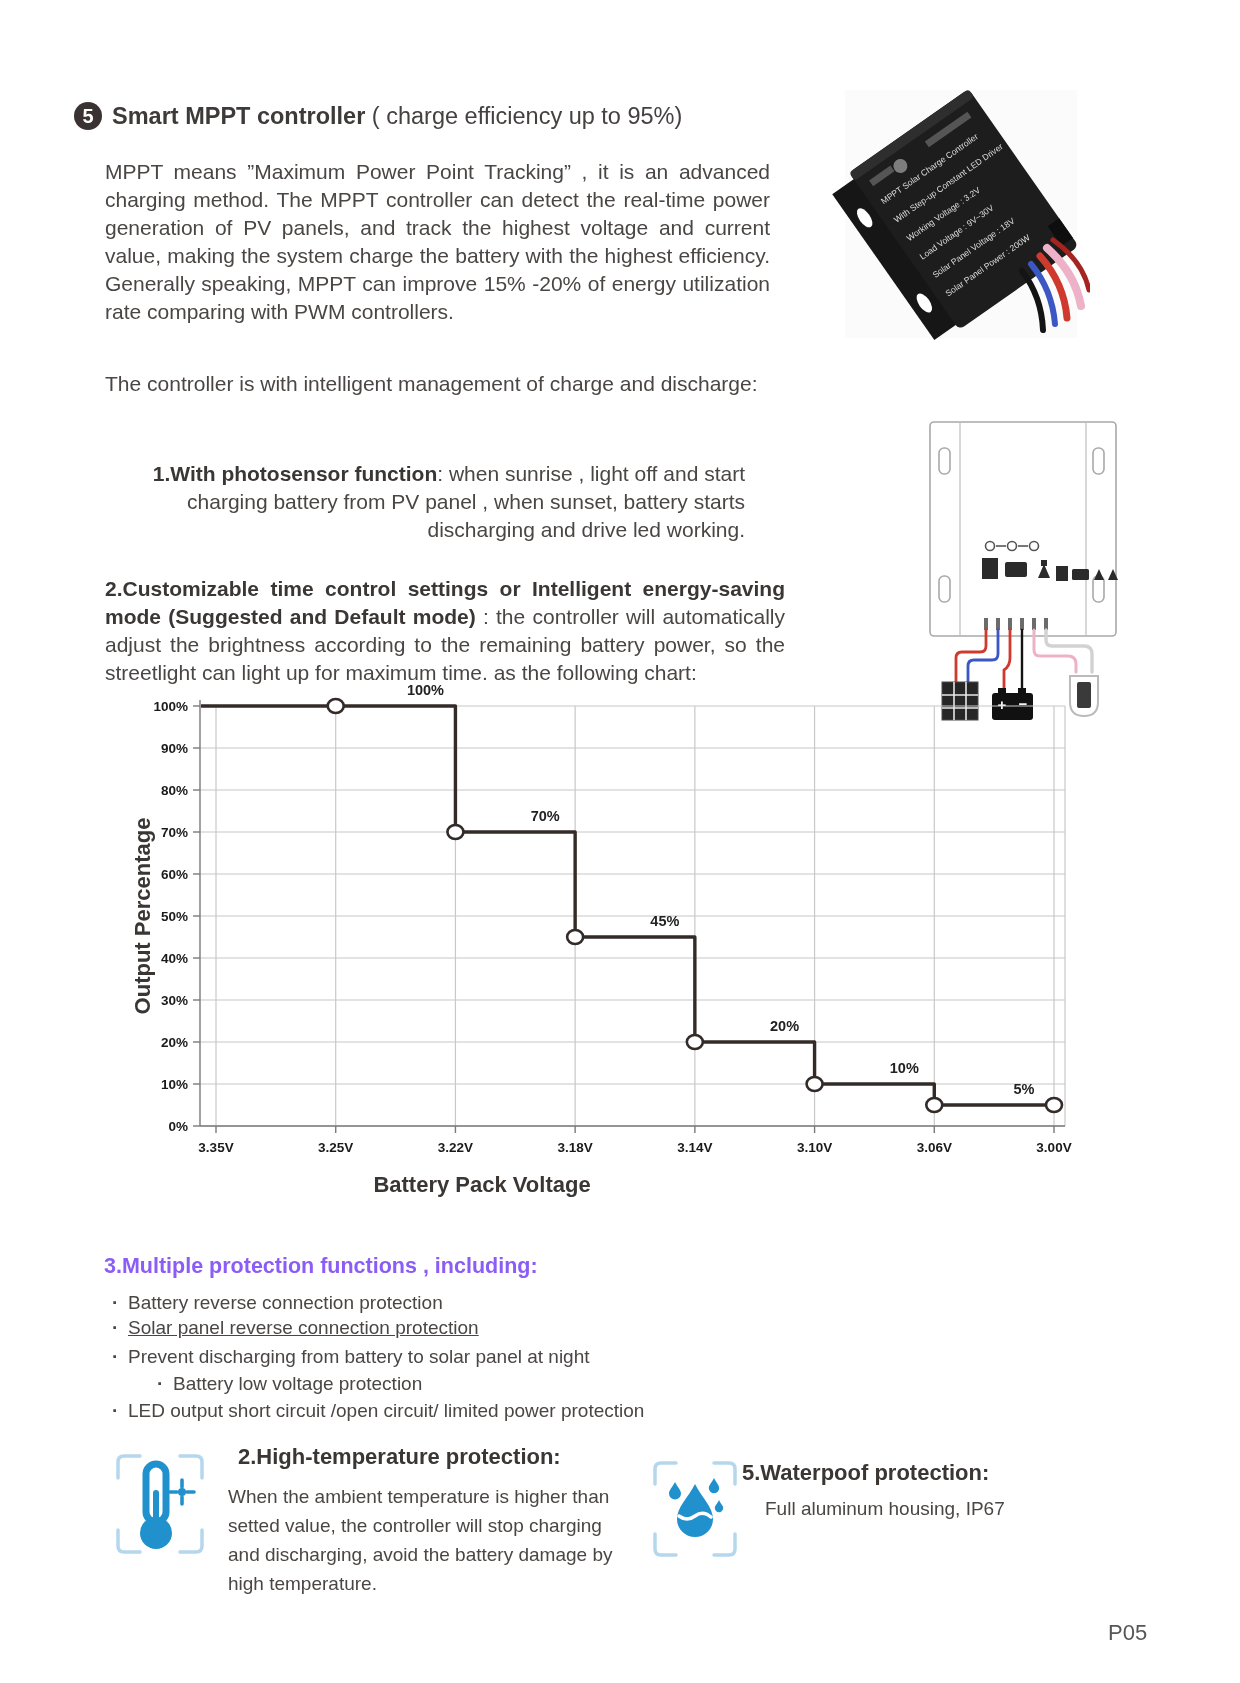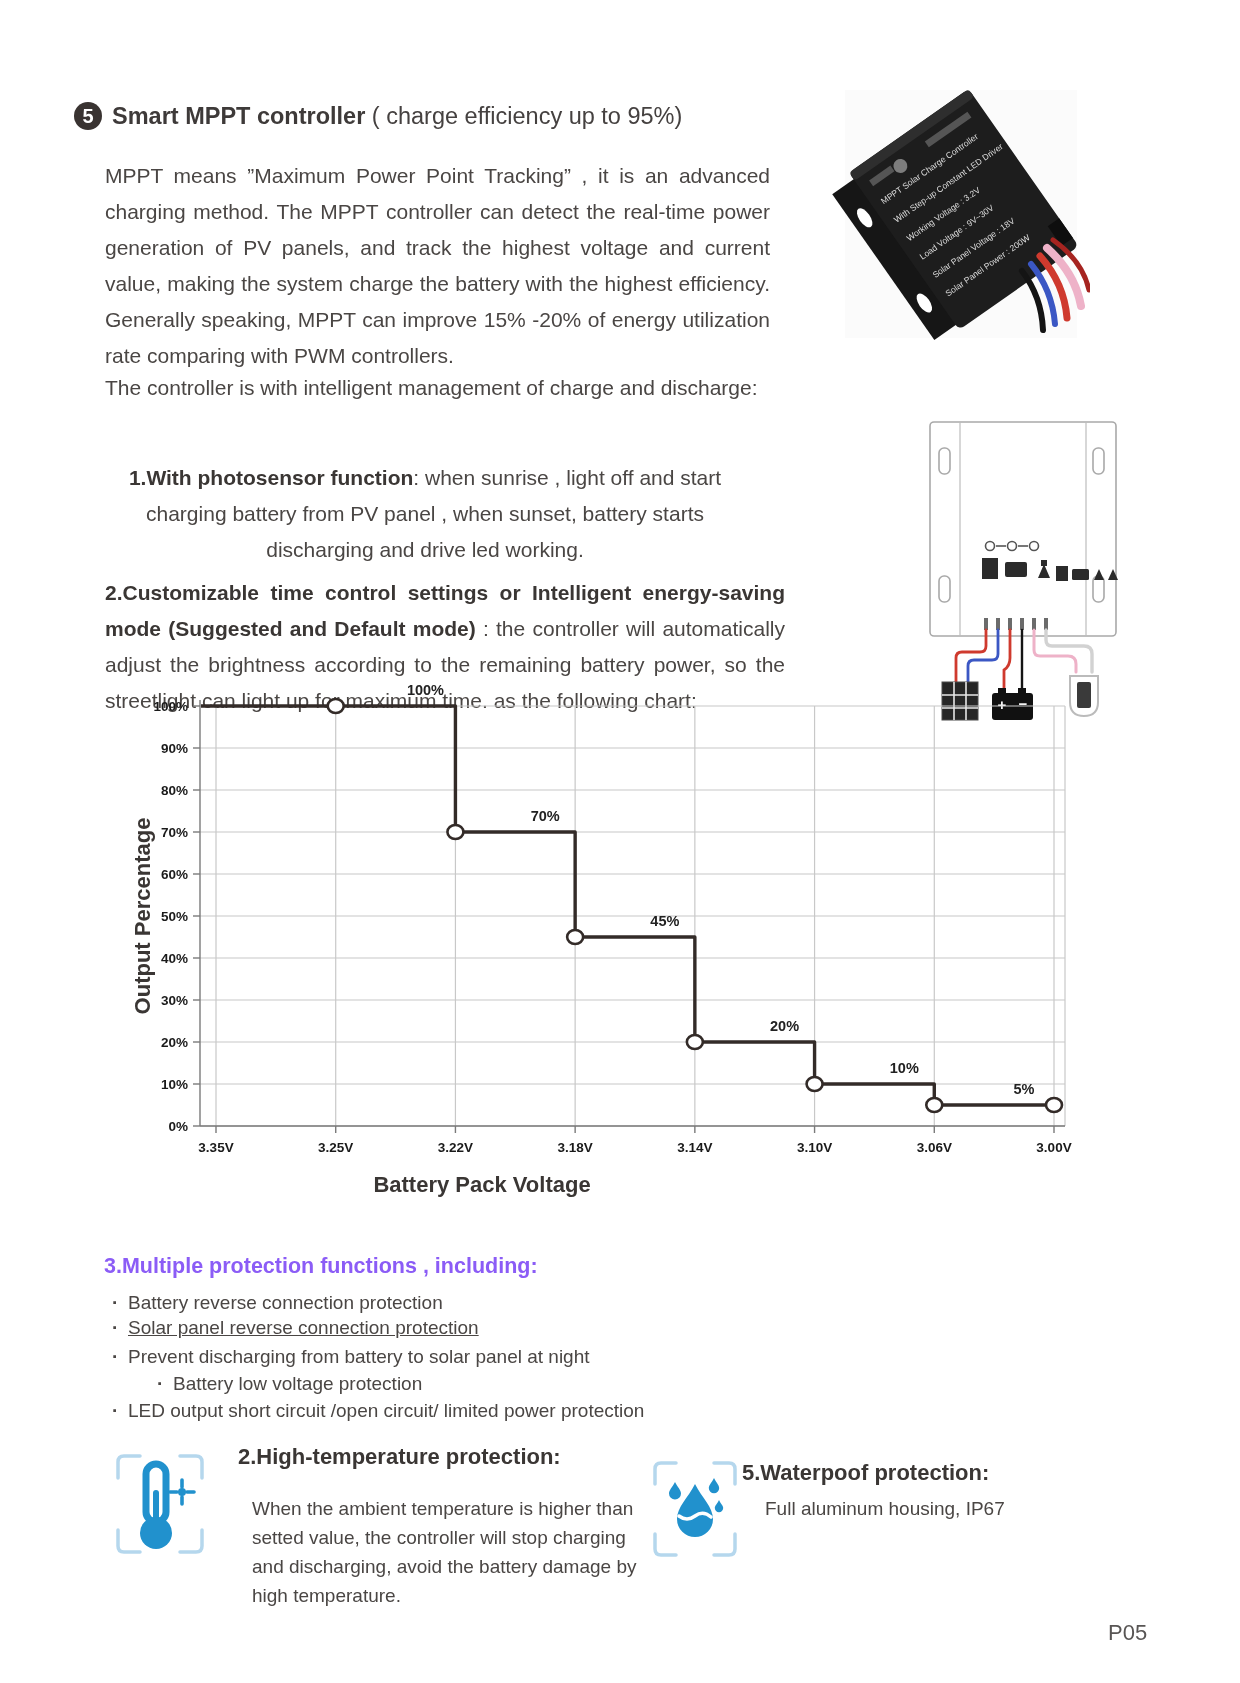--- a/index.html
+++ b/index.html
@@ -3,42 +3,42 @@
 <meta charset="utf-8">
 <style>
   html,body{margin:0;padding:0;background:#e8e8e8;}
   .page{position:relative;width:1240px;height:1683px;background:#ffffff;overflow:hidden;
         font-family:"Liberation Sans","DejaVu Sans",sans-serif;color:#454140;margin:0 auto;}
   .abs{position:absolute;}
   .badge{position:absolute;left:74px;top:102px;width:28px;height:28px;border-radius:50%;
          background:#393331;color:#fff;font-weight:bold;font-size:20px;line-height:28px;text-align:center;}
   .h-title{position:absolute;left:112px;top:103px;font-size:23.5px;font-weight:bold;color:#3e3a39;white-space:nowrap;}
   .h-title .sub{font-weight:normal;color:#454140;}
-  .para{position:absolute;text-align:justify;font-size:21px;line-height:36px;color:#4a4644;margin:0;}
+  .para{position:absolute;text-align:justify;font-size:21px;line-height:28px;color:#4a4644;margin:0;}
   .lead{font-weight:bold;color:#3a3634;}
   .s3-head{position:absolute;left:104px;top:1254px;font-size:21.5px;font-weight:bold;color:#8b5cf6;}
   .bullet{position:absolute;left:112px;font-size:19px;color:#4a4644;white-space:nowrap;}
   .bullet .dot{display:inline-block;width:16px;font-weight:bold;color:#4a4644;}
   .card-head{position:absolute;font-size:22px;font-weight:bold;color:#3a3634;white-space:nowrap;}
   .card-body{position:absolute;font-size:19px;line-height:29px;color:#4a4644;}
   .pagenum{position:absolute;left:1108px;top:1620px;font-size:22px;color:#585554;}
   svg text{font-family:"Liberation Sans","DejaVu Sans",sans-serif;}
 </style>
 </head>
 <body>
 
 <div class="page">
 
   <div class="badge">5</div>
   <div class="h-title"><span>Smart MPPT controller</span><span class="sub"> ( charge efficiency up to 95%)</span></div>
 
   <p class="para" style="left:105px;top:158px;width:665px;">MPPT means ”Maximum Power Point Tracking” , it is an advanced charging method.  The MPPT controller can detect the real-time power generation of PV panels, and track the highest voltage and current value, making the system charge the battery with the highest efficiency. Generally speaking, MPPT can improve 15% -20% of energy utilization rate comparing with PWM controllers.</p>
   <p class="para" style="left:105px;top:370px;width:665px;">The controller is with intelligent management of charge and discharge:</p>
 
-  <p class="para" style="left:105px;top:460px;width:640px;text-align:center;"><span class="lead">1.With photosensor function</span><span>: when sunrise , light off and start charging battery from PV panel , when sunset, battery starts discharging and drive led working.</span></p>
+  <p class="para" style="left:105px;top:460px;width:640px;text-align:right;"><span class="lead">1.With photosensor function</span><span>: when sunrise , light off and start charging battery from PV panel , when sunset, battery starts discharging and drive led working.</span></p>
 
   <p class="para" style="left:105px;top:575px;width:680px;"><span class="lead">2.Customizable time control settings or Intelligent energy-saving mode (Suggested and Default mode)</span><span> : the controller will automatically adjust the brightness according to the remaining battery power, so the streetlight can light up for maximum time. as the following chart:</span></p>
 
   <svg class="abs" style="left:815px;top:88px;" width="275" height="255" viewBox="0 0 275 255">
     <rect x="30" y="2" width="232" height="248" fill="#fbfbfb"></rect>
     <g transform="translate(148,122) rotate(-35)">
       <rect x="-98" y="-88" width="30" height="178" fill="#161616"></rect>
       <rect x="-72" y="-96" width="146" height="192" rx="6" fill="#1d1d1d"></rect>
       <rect x="-72" y="-96" width="146" height="10" rx="4" fill="#2e2e2e"></rect>
       <ellipse cx="-85" cy="-50" rx="5.5" ry="11" fill="#ffffff"></ellipse>
@@ -228,21 +228,21 @@
     <circle cx="46" cy="85" r="16" fill="#2191cd"></circle>
     <g stroke="#2191cd" stroke-width="3.6" stroke-linecap="round">
       <line x1="72" y1="32" x2="72" y2="39"></line>
       <line x1="72" y1="49" x2="72" y2="56"></line>
       <line x1="60" y1="44" x2="67" y2="44"></line>
       <line x1="77" y1="44" x2="84" y2="44"></line>
     </g>
     <circle cx="72" cy="44" r="4" fill="#2191cd"></circle>
   </svg>
   <div class="card-head" style="left:238px;top:1444px;">2.High-temperature protection:</div>
-  <div class="card-body" style="left:252px;top:1482px;width:400px;margin-top:12px;">When the ambient temperature is higher than setted value, the controller will stop charging and discharging, avoid the battery damage by high temperature.</div>
+  <div class="card-body" style="left:228px;top:1482px;width:400px;">When the ambient temperature is higher than setted value, the controller will stop charging and discharging, avoid the battery damage by high temperature.</div>
 
   <svg class="abs" style="left:648px;top:1456px;" width="95" height="105" viewBox="0 0 95 105">
     <g fill="none" stroke="#b5d7ed" stroke-width="3.5" stroke-linecap="round">
       <path d="M7,28 V13 Q7,7 13,7 H28"></path>
       <path d="M66,7 H81 Q87,7 87,13 V28"></path>
       <path d="M87,78 V93 Q87,99 81,99 H66"></path>
       <path d="M28,99 H13 Q7,99 7,93 V78"></path>
     </g>
     <path d="M47,28 C40,42 29,51 29,63 a18,18 0 0 0 36,0 C65,51 54,42 47,28 Z" fill="#2191cd"></path>
     <path d="M31,60 q8,6 16,0 q8,-6 16,1" stroke="#fff" stroke-width="3.5" fill="none" stroke-linecap="round"></path>

